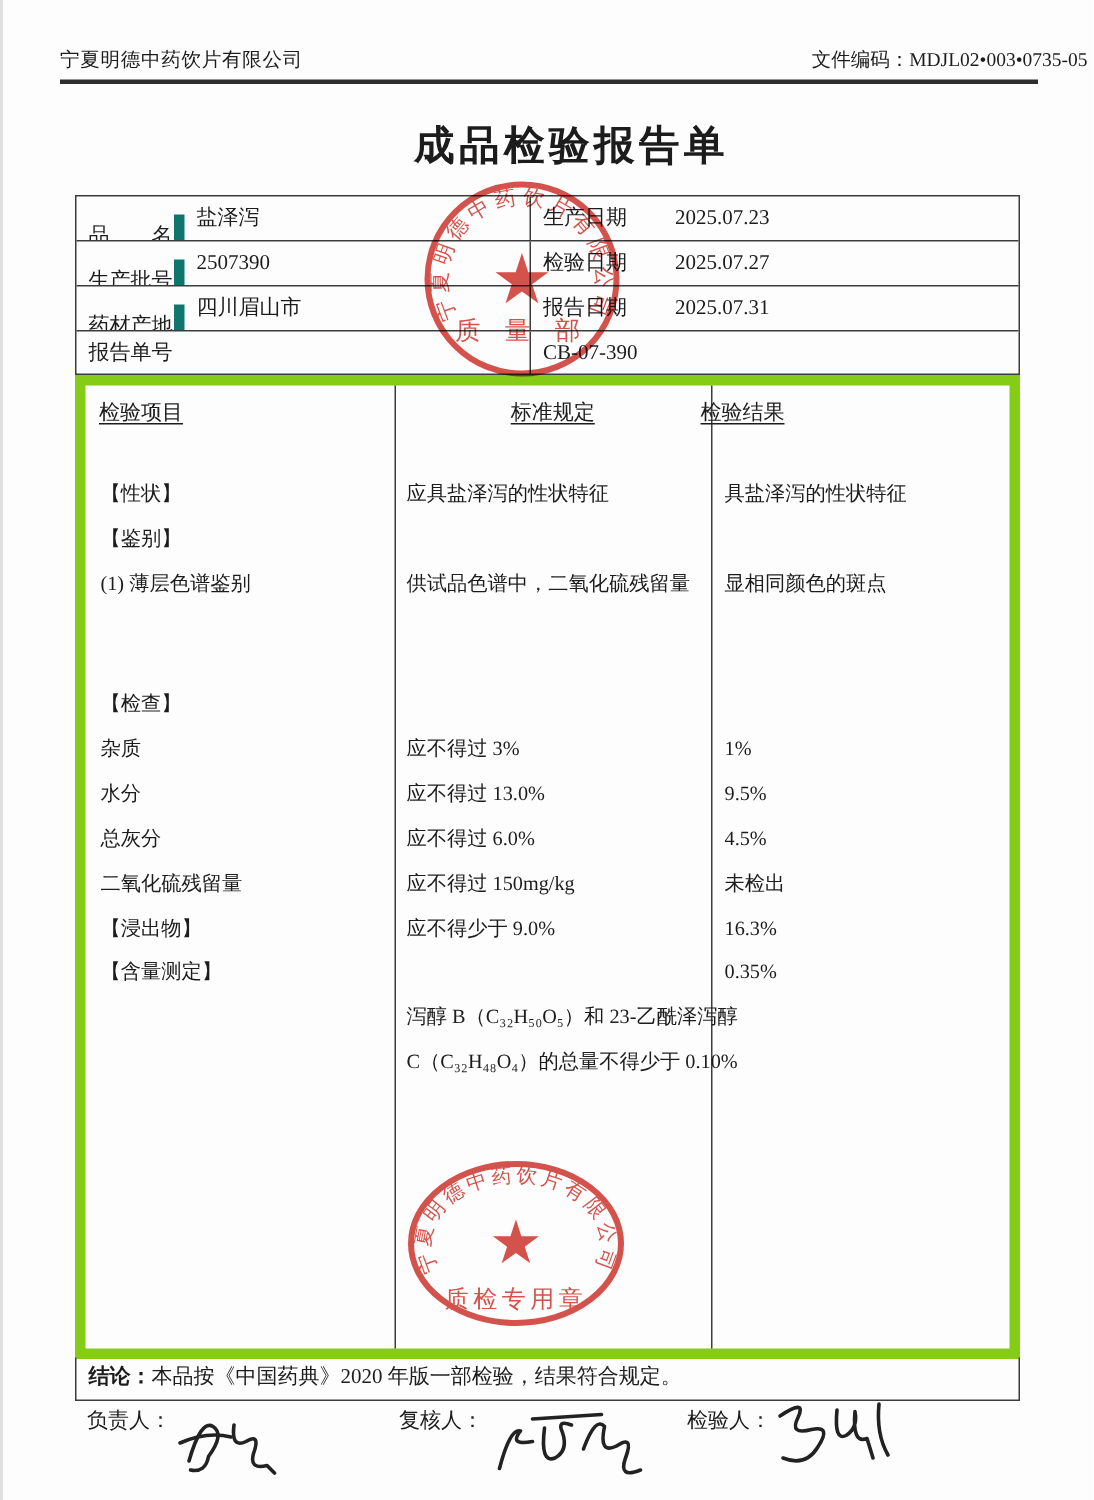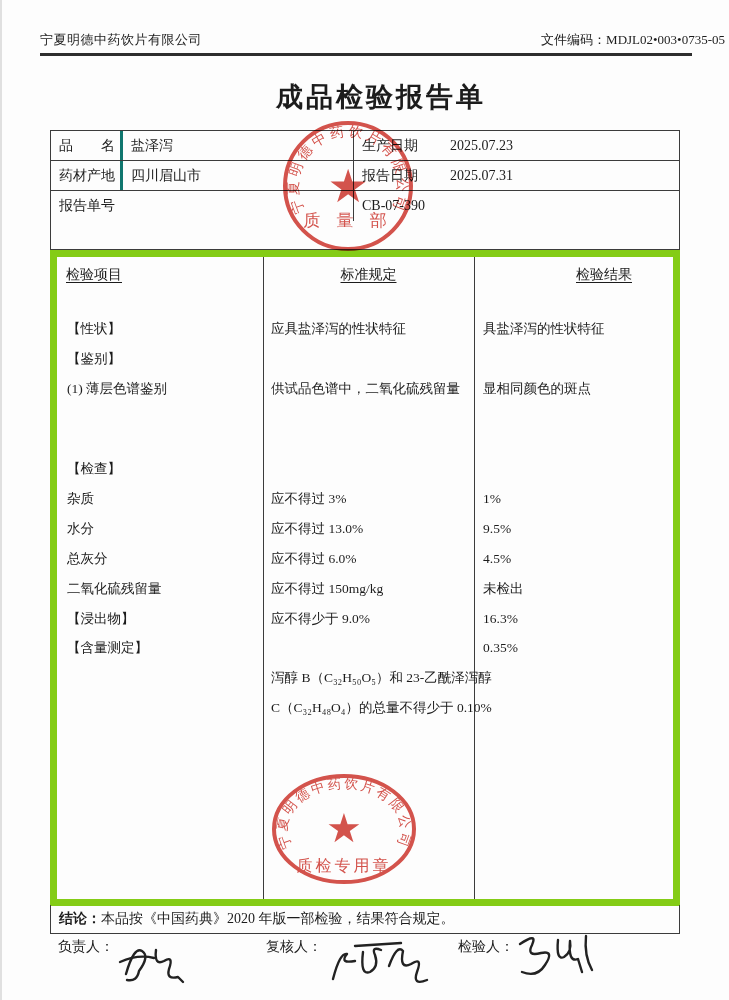--- a/index.html
+++ b/index.html
@@ -18,35 +18,35 @@
   .doccode{position:absolute;right:37px;top:31px;font-size:13px;}
   .toprule{position:absolute;left:40px;top:53px;width:652px;height:3px;background:#2e2e2e;}
   .title{position:absolute;left:0;right:0;top:79px;text-align:center;
          font-size:27px;font-weight:bold;letter-spacing:3px;}
   
   .info-table{position:absolute;left:50px;top:130px;width:630px;height:120px;
               border:1px solid #3c3c3c;box-sizing:border-box;font-size:14px;}
   .irow{display:flex;height:30px;line-height:29px;box-sizing:border-box;}
   .irow.bb{border-bottom:1px solid #3c3c3c;}
   .ic{box-sizing:border-box;padding-left:8px;white-space:nowrap;overflow:hidden;}
-  .ic1{width:72px;border-right:3px solid #0f766e;}
+  .ic1{width:72px;border-right:7px solid #0f766e;margin-top:12px;}
   .ic2{width:231px;border-right:1px solid #3c3c3c;}
   .icAB{width:303px;border-right:1px solid #3c3c3c;}
   .ic3{flex:1;}
   .l2{display:inline-block;width:88px;}
   
   .main-table{position:absolute;left:50px;top:250px;width:630px;height:656px;
               border:7px solid #84cc16;box-sizing:border-box;font-size:13.5px;}
   .vline{position:absolute;top:0;bottom:0;width:1px;background:#3c3c3c;}
   .v1{left:206px;} .v2{left:417px;}
   .th{position:absolute;top:9px;font-size:14px;text-decoration:underline;
       text-underline-offset:3px;white-space:nowrap;}
   .th1{left:9px;}
   .th2{left:206px;width:211px;text-align:center;}
-  .th3{left:429px;width:236px;text-align:center;}
+  .th3{left:410px;width:236px;text-align:left;}
   .tl{position:absolute;line-height:20px;white-space:nowrap;}
   .c1{left:10px;} .c2{left:214px;} .c3{left:426px;}
   
   .conclusion{position:absolute;left:50px;top:905px;width:630px;height:29px;
               border:1px solid #3c3c3c;border-top:none;box-sizing:border-box;
               line-height:27px;padding-left:8px;font-size:14px;white-space:nowrap;}
   .conclusion .lbl{font-weight:bold;margin-top:20px;}
   
   .sig-label{position:absolute;top:938px;font-size:14px;white-space:nowrap;}
   .sl1{left:58px;} .sl2{left:266px;} .sl3{left:458px;}
@@ -68,20 +68,27 @@
   <div class="toprule"></div>
 
   <div class="title">成品检验报告单</div>
 
   <div class="info-table">
     <div class="irow bb">
       <div class="ic ic1">品　　名</div>
       <div class="ic ic2">盐泽泻</div>
       <div class="ic ic3">
         <span class="l2">生产日期</span><span>2025.07.23</span>
+      </div>
+    </div>
+    <div class="irow bb">
+      <div class="ic ic1">生产批号</div>
+      <div class="ic ic2">2507390</div>
+      <div class="ic ic3">
+        <span class="l2">检验日期</span><span>2025.07.27</span>
       </div>
     </div>
     <div class="irow bb">
       <div class="ic ic1">药材产地</div>
       <div class="ic ic2">四川眉山市</div>
       <div class="ic ic3">
         <span class="l2">报告日期</span><span>2025.07.31</span>
       </div>
     </div>
     <div class="irow">

